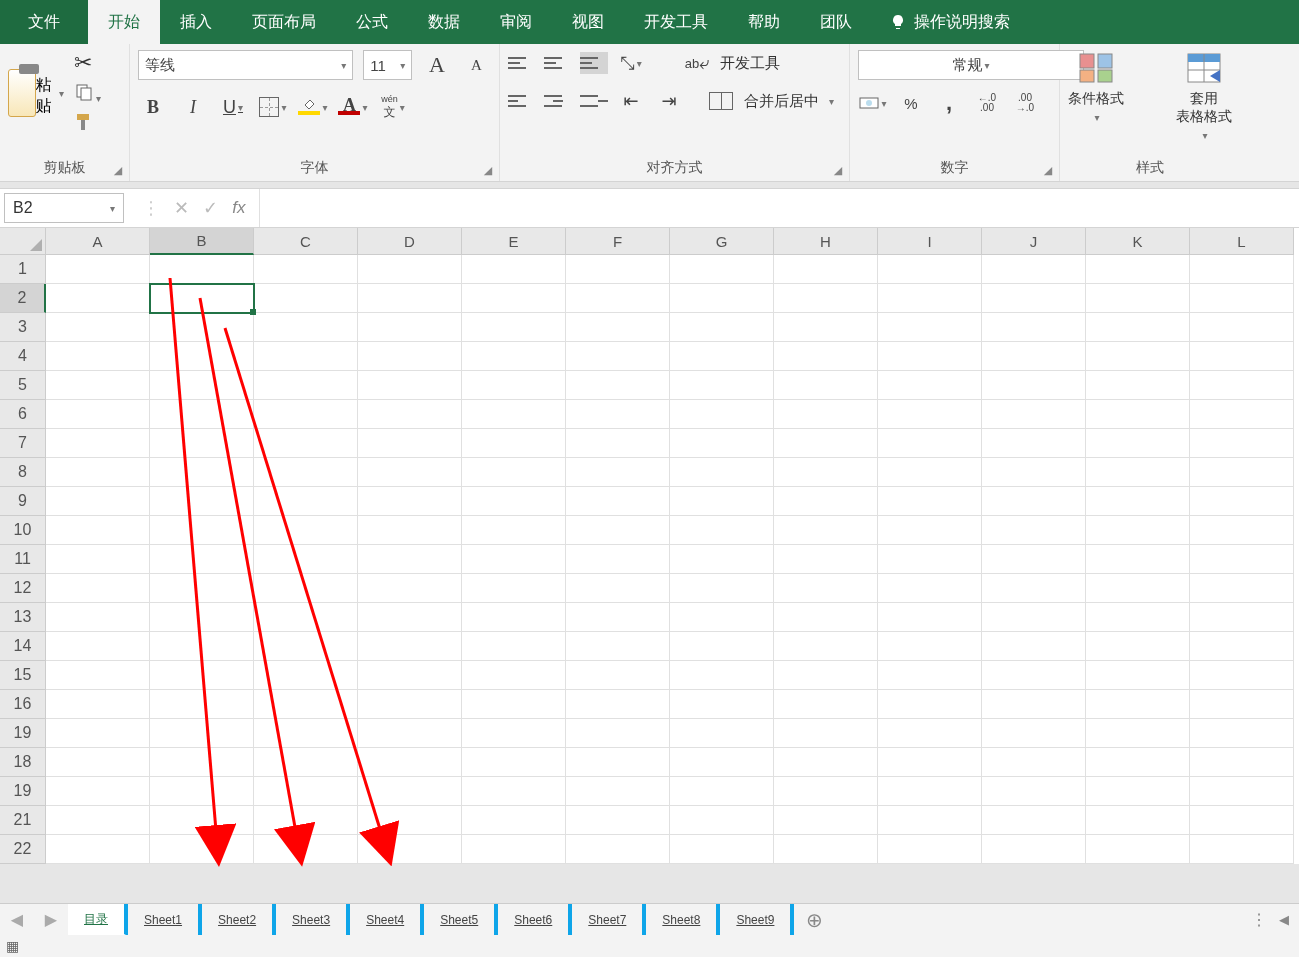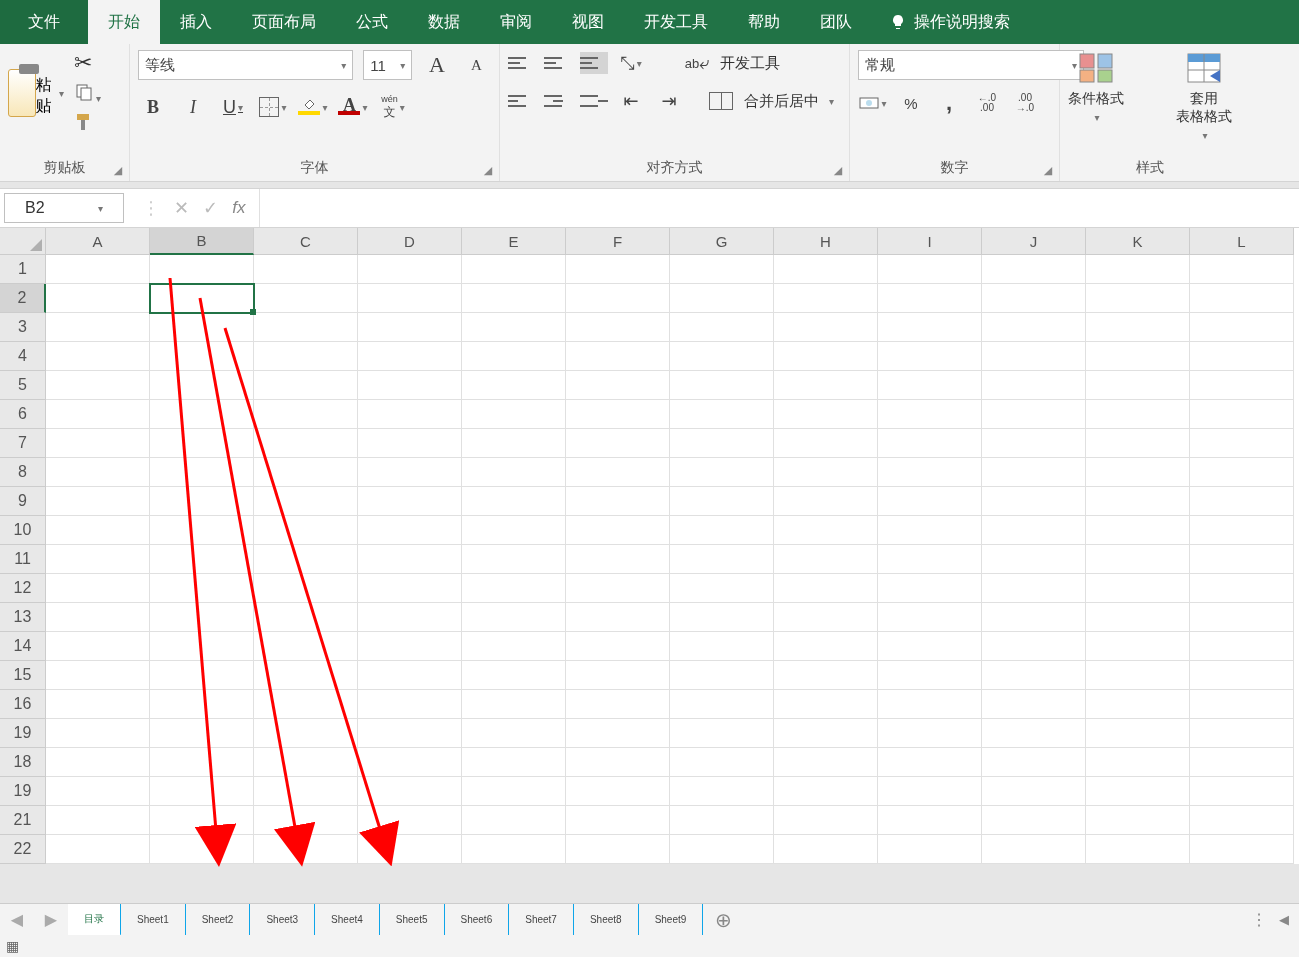--- a/index.html
+++ b/index.html
@@ -58,32 +58,32 @@
 .al-line { height:2px;background:#666; }
 .ab-btn { width:30px;height:26px;display:flex;align-items:center;justify-content:center;font-size:18px;color:#444; }
 .ab-label { font-size:15px;color:#333; }
 .merge-ic { width:24px;height:18px;border:1px solid #666;position:relative; }
 .merge-ic::before { content:"";position:absolute;left:50%;top:0;bottom:0;border-left:1px solid #666; }
 
 
 .num-grp { width: 210px; }
 .num-col { display:flex;flex-direction:column;gap:10px; }
 .num-row { display:flex; gap:8px; align-items:center; }
-.numfmt { width:226px; }
+.numfmt { width:226px;justify-content:center; }
 .nbtn { width:30px;height:26px;display:flex;align-items:center;justify-content:center;color:#444;font-size:15px; }
 
 
 .sty-grp { width: 180px; }
 .sty-row { display:flex; gap: 18px; justify-content:space-between; }
 .sty-btn { display:flex;flex-direction:column;align-items:center;gap:4px;font-size:14px;color:#333; }
 .cf-icon { width:40px;height:36px; }
 
 
 .namebar { height: 40px; background:#fff; border-bottom:1px solid #d4d4d4; border-top:1px solid #d4d4d4; display:flex; align-items:stretch; margin-top:6px; }
-.namebox { width:120px; border:1px solid #c0c0c0; margin:4px; display:flex;align-items:center;justify-content:space-between;padding:0 20px;font-size:16px;color:#333;background:#fff; }
+.namebox { width:120px; border:1px solid #c0c0c0; margin:4px; display:flex;align-items:center;justify-content:space-between;padding:0 8px;font-size:16px;color:#333;background:#fff; }
 .fb-btns { display:flex;align-items:center;gap:14px;padding:0 14px;color:#bbb;font-size:18px;border-right:1px solid #e0e0e0; }
 .fx { font-style:italic;color:#888;font-size:17px; }
 .formula-input { flex:1; border:none; outline:none; padding:0 10px; font-size:16px; }
 
 
 .grid-wrap { position:relative; background:#fff; }
 .col-headers { display:flex; height:27px; }
 .corner { width:46px;background:#e8e8e8;border-right:1px solid #ccc;border-bottom:1px solid #ccc;position:relative; }
 .corner::after { content:""; position:absolute; right:3px; bottom:3px; border-left:12px solid transparent; border-bottom:12px solid #b0b0b0; }
 .col-h { width:104px;background:#e8e8e8;border-right:1px solid #ccc;border-bottom:1px solid #ccc;display:flex;align-items:center;justify-content:center;color:#555;font-size:15px; }
@@ -96,21 +96,21 @@
 .sel-cell { outline:2px solid #217346; outline-offset:-1px; position:relative; }
 .sel-cell::after { content:"";position:absolute;right:-3px;bottom:-3px;width:6px;height:6px;background:#217346; }
 
 
 .overlay { position:absolute; left:0; top:0; pointer-events:none; }
 
 
 .sheet-bar { position:absolute; bottom:22px; left:0; right:0; height:32px; background:#f3f3f3; border-top:1px solid #ccc; display:flex; align-items:stretch; }
 .nav-btn { width:34px;display:flex;align-items:center;justify-content:center;color:#aaa;font-size:16px; }
 .tabs { display:flex;align-items:stretch; }
-.tab { padding:0 16px;display:flex;align-items:center;font-size:10px;color:#444;border-right:1px solid #0ea5e9;background:#f3f3f3;cursor:pointer; }
+.tab { padding:0 16px;display:flex;align-items:center;font-size:12px;color:#444;border-right:4px solid #0ea5e9;background:#f3f3f3;cursor:pointer;text-decoration:underline; }
 .tab.active { background:#fff;color:#217346;border-bottom:2px solid #fff;margin-bottom:-1px; }
 .newtab { width:40px;display:flex;align-items:center;justify-content:center;color:#888;font-size:20px; }
 .hscroll-zone { flex:1;display:flex;align-items:center;justify-content:flex-end;padding-right:10px;gap:10px;color:#888; }
 .hscroll-zone .dots { letter-spacing:2px; }
 .hscroll-zone .tri { font-size:13px; }
 .bottom-strip { position:absolute;bottom:0;left:0;right:0;height:22px;background:#f3f3f3; }
 .rec-icon { position:absolute; left:6px; bottom:3px; color:#666; font-size:14px; }
 </style>
 </head>
 <body>

